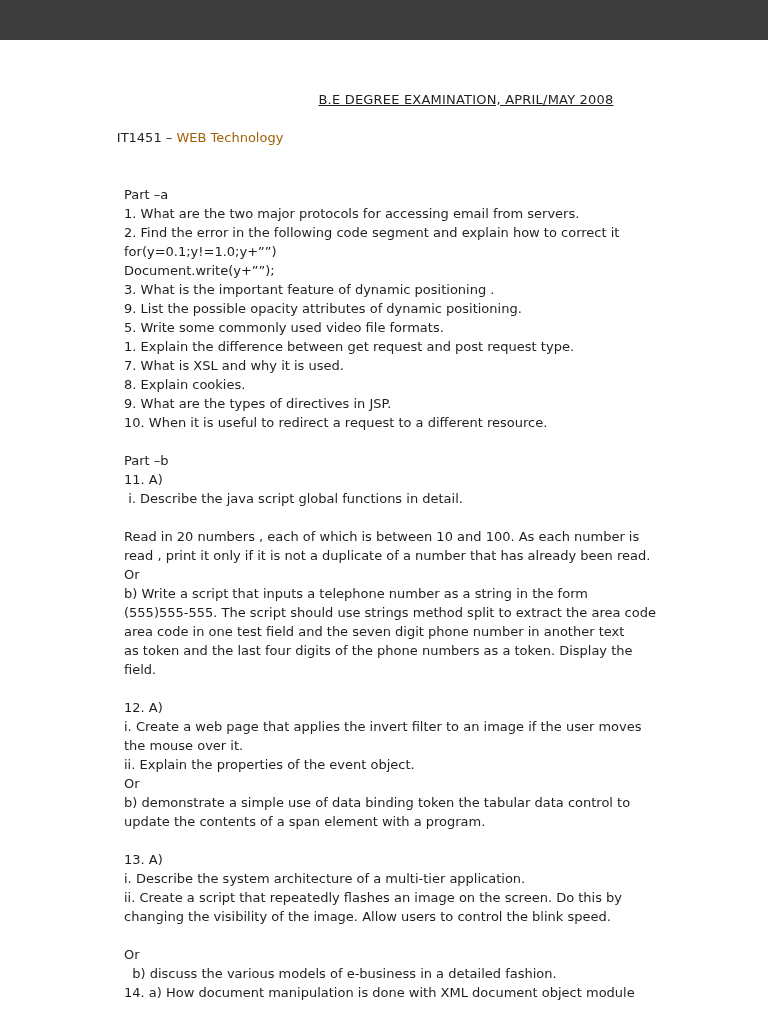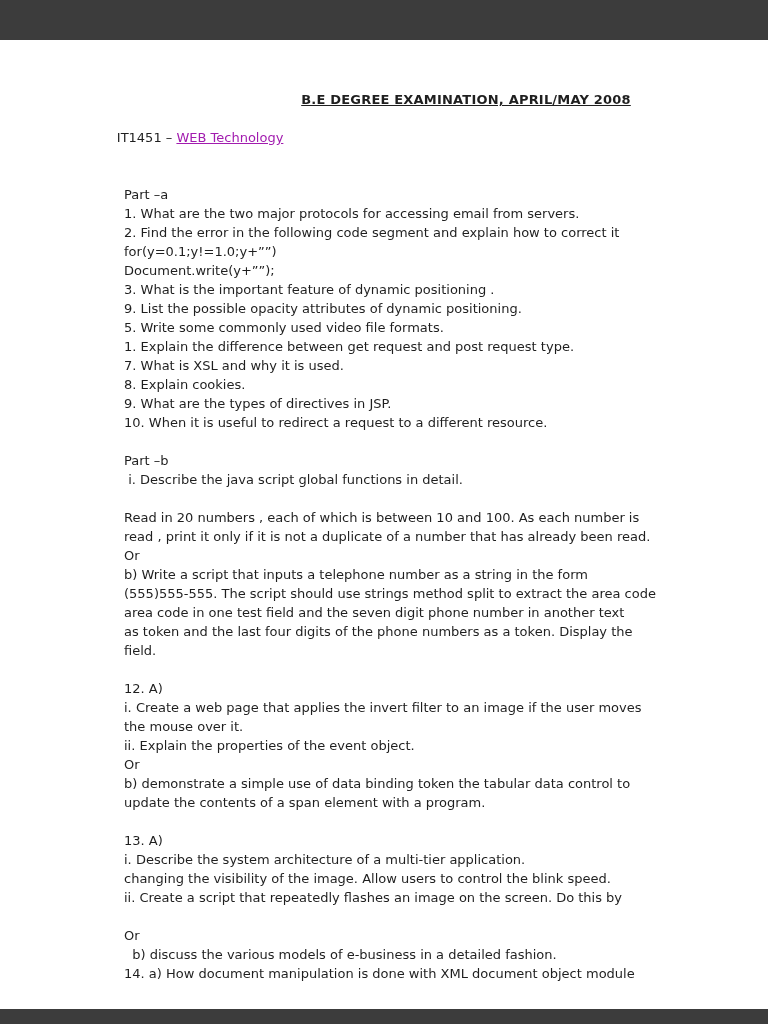--- a/index.html
+++ b/index.html
@@ -24,31 +24,30 @@
     font-size: 13px;
     line-height: 19px;
     color: #1f1f1f;
   }
   .title-row {
     width: 748px;
     text-align: center;
     min-height: 19px;
   }
   .title-row .title-text {
-    font-weight: bold;
+    font-weight: normal;
     text-decoration: underline;
     letter-spacing: 0.2px;
   }
   .subtitle-row {
     min-height: 19px;
     white-space: pre-wrap;
   }
   .doc-link {
-    color: #a21caf;
-    text-decoration: underline;
+    color: #a16207;
     cursor: pointer;
   }
   .line {
     min-height: 19px;
     white-space: pre-wrap;
     margin-left: 32px;
   }
 </style>
 </head>
 <body>
@@ -74,20 +73,21 @@
         <div class="line">3. What is the important feature of dynamic positioning .</div>
         <div class="line">9. List the possible opacity attributes of dynamic positioning.</div>
         <div class="line">5. Write some commonly used video file formats.</div>
         <div class="line">1. Explain the difference between get request and post request type.</div>
         <div class="line">7. What is XSL and why it is used.</div>
         <div class="line">8. Explain cookies.</div>
         <div class="line">9. What are the types of directives in JSP.</div>
         <div class="line">10. When it is useful to redirect a request to a different resource.</div>
         <div class="line"></div>
         <div class="line">Part –b</div>
+        <div class="line">11. A)</div>
         <div class="line"> i. Describe the java script global functions in detail.</div>
         <div class="line"></div>
         <div class="line">Read in 20 numbers , each of which is between 10 and 100. As each number is</div>
         <div class="line">read , print it only if it is not a duplicate of a number that has already been read.</div>
         <div class="line">Or</div>
         <div class="line">b) Write a script that inputs a telephone number as a string in the form</div>
         <div class="line">(555)555-555. The script should use strings method split to extract the area code</div>
         <div class="line">area code in one test field and the seven digit phone number in another text</div>
         <div class="line">as token and the last four digits of the phone numbers as a token. Display the</div>
         <div class="line">field.</div>
@@ -95,22 +95,22 @@
         <div class="line">12. A)</div>
         <div class="line">i. Create a web page that applies the invert filter to an image if the user moves</div>
         <div class="line">the mouse over it.</div>
         <div class="line">ii. Explain the properties of the event object.</div>
         <div class="line">Or</div>
         <div class="line">b) demonstrate a simple use of data binding token the tabular data control to</div>
         <div class="line">update the contents of a span element with a program.</div>
         <div class="line"></div>
         <div class="line">13. A)</div>
         <div class="line">i. Describe the system architecture of a multi-tier application.</div>
+        <div class="line">ii. Create a script that repeatedly flashes an image on the screen. Do this by</div>
         <div class="line">changing the visibility of the image. Allow users to control the blink speed.</div>
-        <div class="line">ii. Create a script that repeatedly flashes an image on the screen. Do this by</div>
         <div class="line"></div>
         <div class="line">Or</div>
         <div class="line">  b) discuss the various models of e-business in a detailed fashion.</div>
         <div class="line">14. a) How document manipulation is done with XML document object module</div>
       </div>
 
   </div>
 
 </div>
 

